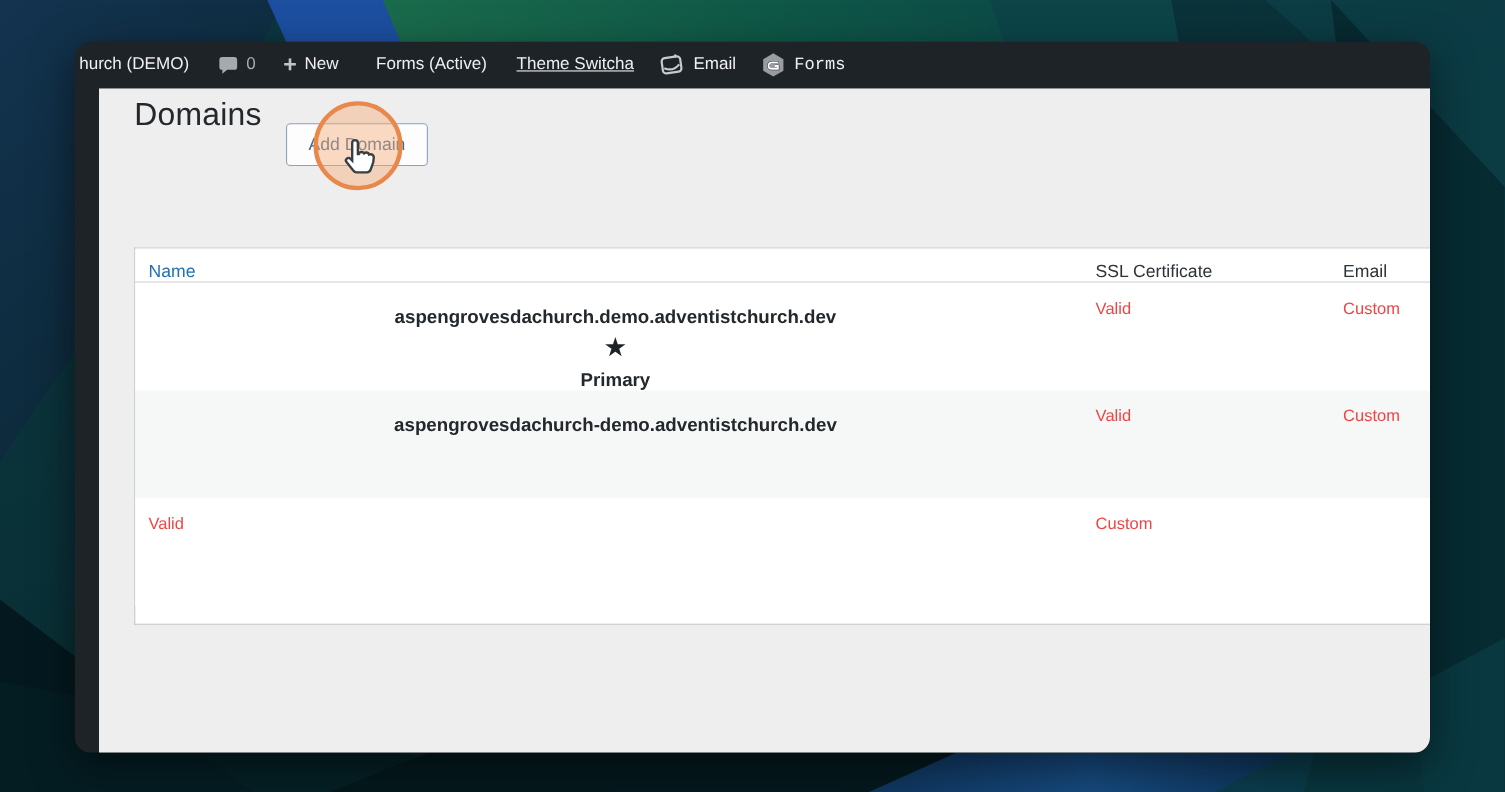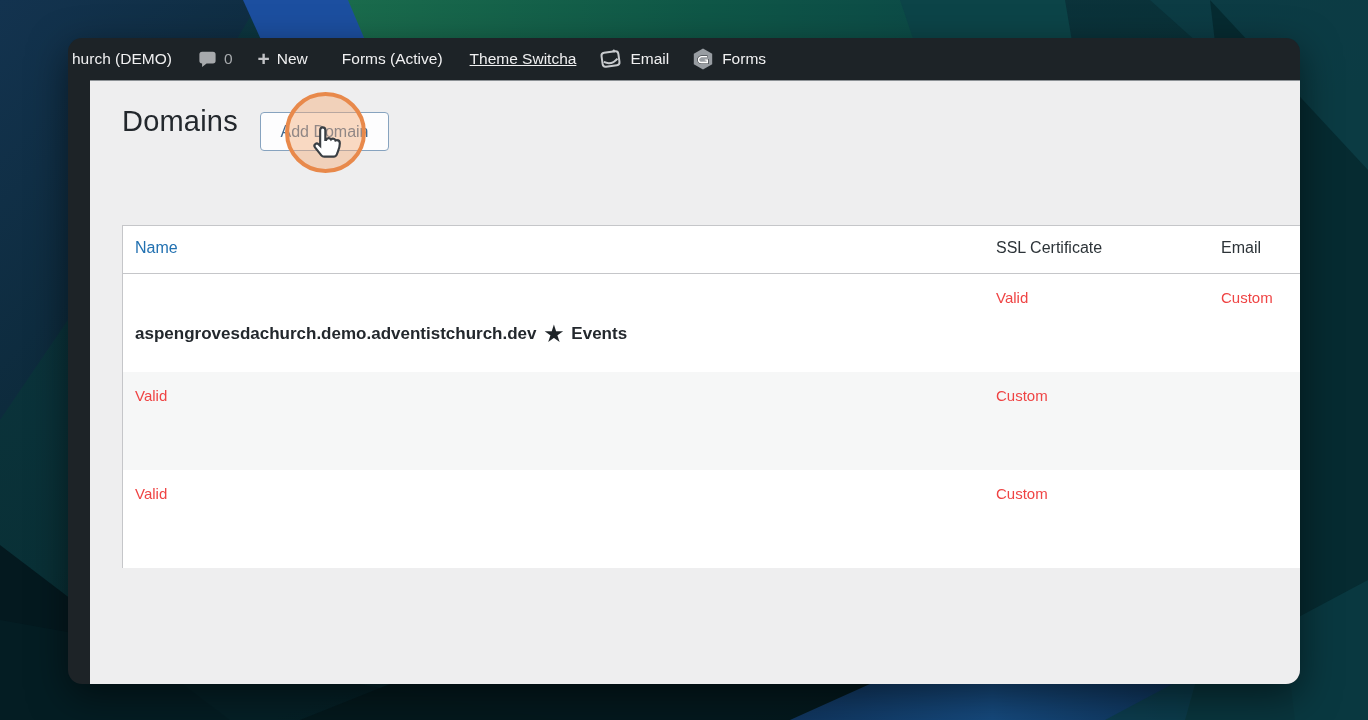--- a/index.html
+++ b/index.html
@@ -28,31 +28,31 @@
   .ab-item { display:flex; align-items:center; gap:7px; }
   .ab-text { color:#f0f0f1; }
   .ab-muted { color:#a7aaad; }
   .site-name { margin-left:4px; }
   .comments { margin-left:26px; }
   .new-item { margin-left:25px; }
   .plus-glyph { color:#c3c4c7; font-size:21px; font-weight:bold; line-height:1; position:relative; top:-1px; }
   .cache-item { margin-left:34px; }
   .theme-item { margin-left:27px;text-decoration:underline; }
   .events-item { margin-left:22px; }
-  .forms-item { margin-left:22px; }
+  .forms-item { margin-left:22px;font-family:Liberation Mono, monospace; }
 
   
   .content {
     position:absolute; left:22px; top:42px; right:0; bottom:0;
     background:#eeeeef; border-radius:0 0 14px 0;
     border-top:1px solid #8d9296; overflow:hidden;
   }
 
   .page-title {
-    position:absolute; left:32px; top:24px;
+    position:absolute; left:32px; top:8px;
     font-size:29px; font-weight:400; color:#23282d; letter-spacing:.2px;
   }
   .add-domain-btn {
     position:absolute; left:170px; top:31px; width:129px; height:39px;
     background:#fdfdfe; border:1px solid #87a3bf; border-radius:4px;
     color:#41698f; font-size:16px; font-family:"Liberation Sans",sans-serif;
     cursor:pointer;
   }
 
   .click-highlight {
@@ -61,28 +61,28 @@
     background:rgba(243,173,122,.45); pointer-events:none;
   }
   .hand-cursor { position:absolute; left:217px; top:42px; width:40px; height:40px; pointer-events:none; }
 
   
   .domains-table {
     position:absolute; left:32px; top:144px; width:1178px; height:343px;
     background:#fff; border:1px solid #c5c6c9; border-right:none;
   }
   .t-row { display:grid; grid-template-columns:861px 225px 1fr; }
-  .t-head { height:48px; border-bottom:1px solid #c5c6c9; background:#fff; }
+  .t-head { height:31px; border-bottom:1px solid #c5c6c9; background:#fff; }
   .t-head .cell { font-size:16px; color:#2c3338; padding:13px 0 0 12px; }
   .t-head .name-col { color:#2271b1; cursor:pointer; }
   .t-body-row { height:98px; }
   .t-body-row:nth-child(odd) { background:#f6f7f7; }
   .t-body-row:nth-child(even) { background:#fff; }
   .cell { overflow:hidden; white-space:nowrap; }
-  .cell-name { padding:22px 0 0 12px; font-size:17px; font-weight:bold; color:#23282d; display:flex; align-items:center; gap:8px; }
+  .cell-name { padding:22px 0 0 12px; font-size:17px; font-weight:bold; color:#23282d; display:flex; align-items:center; gap:8px;flex-direction:column; }
   .star { font-size:21px; color:#1d2327; line-height:1; position:relative; top:-1px; }
   .cell-ssl, .cell-email { padding:15px 0 0 12px; font-size:15px; color:#ef4444; }
 </style>
 </head>
 <body>
 
 <div class="stage">
 
   <div class="backdrop">
     <svg viewBox="0 0 1368 720" preserveAspectRatio="none">
@@ -187,27 +187,30 @@
         <div class="t-row t-head">
           <div class="cell name-col">Name</div>
           <div class="cell">SSL Certificate</div>
           <div class="cell">Email</div>
         </div>
 
         <div class="t-row t-body-row">
           <div class="cell cell-name">
             <span>aspengrovesdachurch.demo.adventistchurch.dev</span>
             <span class="star">★</span>
-            <span>Events</span>
+            <span>Primary</span>
           </div>
           <div class="cell cell-ssl">Valid</div>
           <div class="cell cell-email">Custom</div>
         </div>
 
         <div class="t-row t-body-row">
+          <div class="cell cell-name">
+            <span>aspengrovesdachurch-demo.adventistchurch.dev</span>
+          </div>
           <div class="cell cell-ssl">Valid</div>
           <div class="cell cell-email">Custom</div>
         </div>
 
         <div class="t-row t-body-row">
           <div class="cell cell-ssl">Valid</div>
           <div class="cell cell-email">Custom</div>
         </div>
 
       </div>

